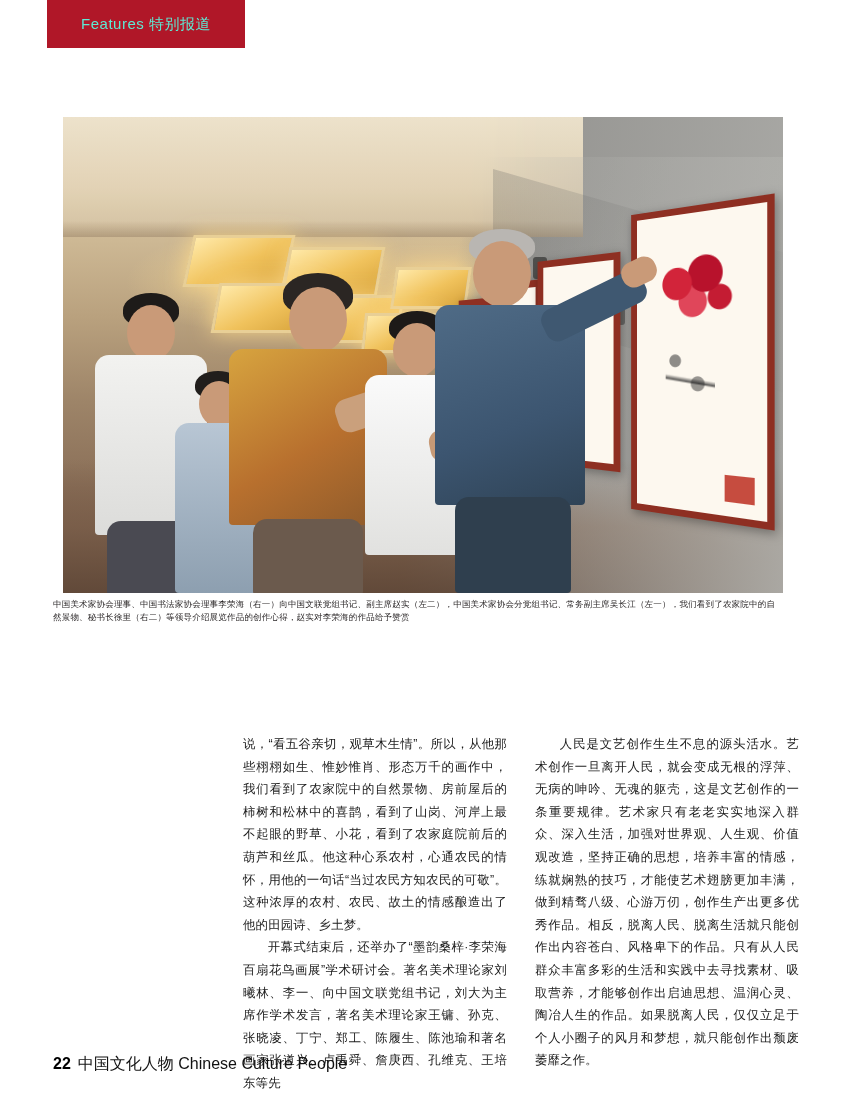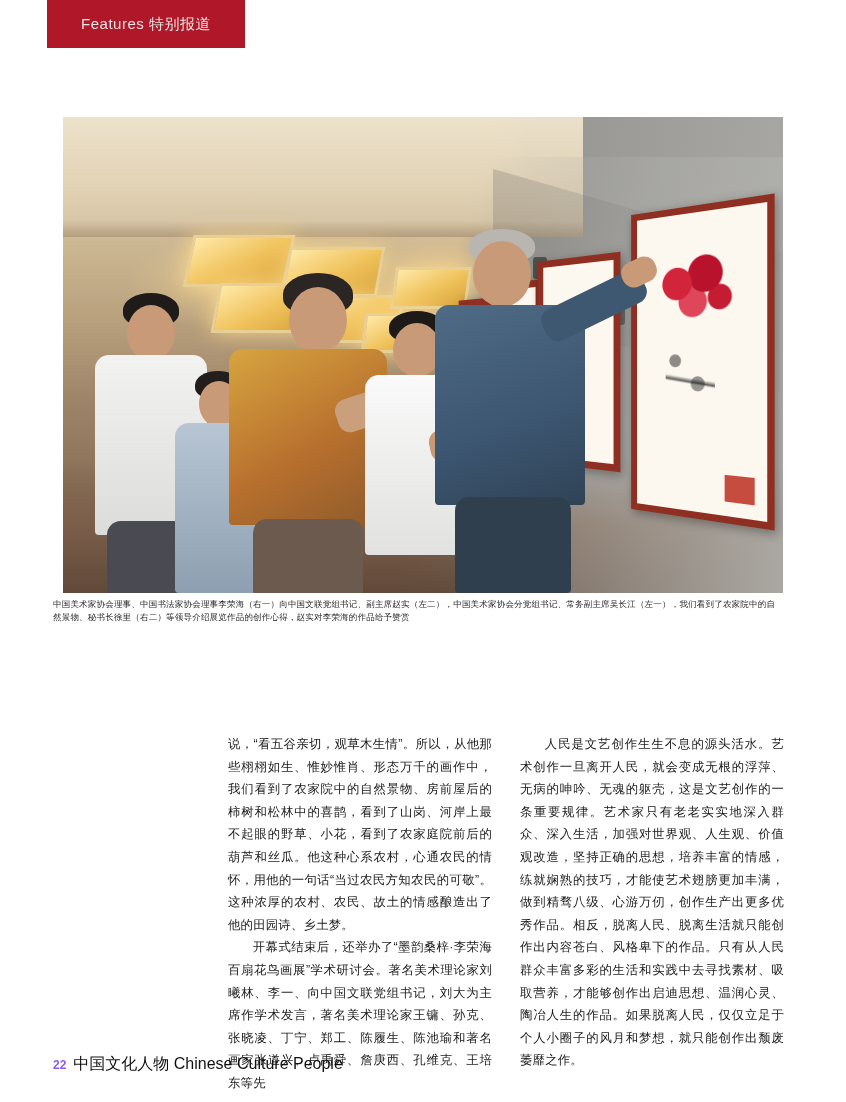--- a/index.html
+++ b/index.html
@@ -23,21 +23,21 @@
     top: 0;
     width: 198px;
     height: 48px;
     background: #b01728;
     display: flex;
     align-items: center;
     justify-content: center;
     box-sizing: border-box;
   }
   .header-tab .tab-text {
-    color: #e5e5e5;
+    color: #5eead4;
     font-size: 15px;
     letter-spacing: 0.5px;
     white-space: nowrap;
   }
 
   
   .photo-wrap {
     position: absolute;
     left: 63px;
     top: 117px;
@@ -179,21 +179,21 @@
     width: 730px;
     font-size: 8.5px;
     line-height: 13px;
     color: #231f20;
     letter-spacing: 0.2px;
   }
 
   
   .columns {
     position: absolute;
-    left: 228px;
+    left: 243px;
     top: 733px;
     width: 556px;
     display: flex;
     gap: 28px;
   }
   .col {
     width: 264px;
     font-size: 12.4px;
     line-height: 22.6px;
     color: #1a1a1a;
@@ -210,23 +210,23 @@
   
   .footer {
     position: absolute;
     left: 53px;
     bottom: 27px;
     display: flex;
     align-items: baseline;
     gap: 7px;
   }
   .footer .page-num {
-    font-size: 12px;
+    font-size: 16px;
     font-weight: bold;
-    color: #8b5cf6;
+    color: #000000;
   }
   .footer .pub {
     font-size: 16px;
     color: #111;
   }
 </style>
 </head>
 <body>
 
 <div class="header-tab">

